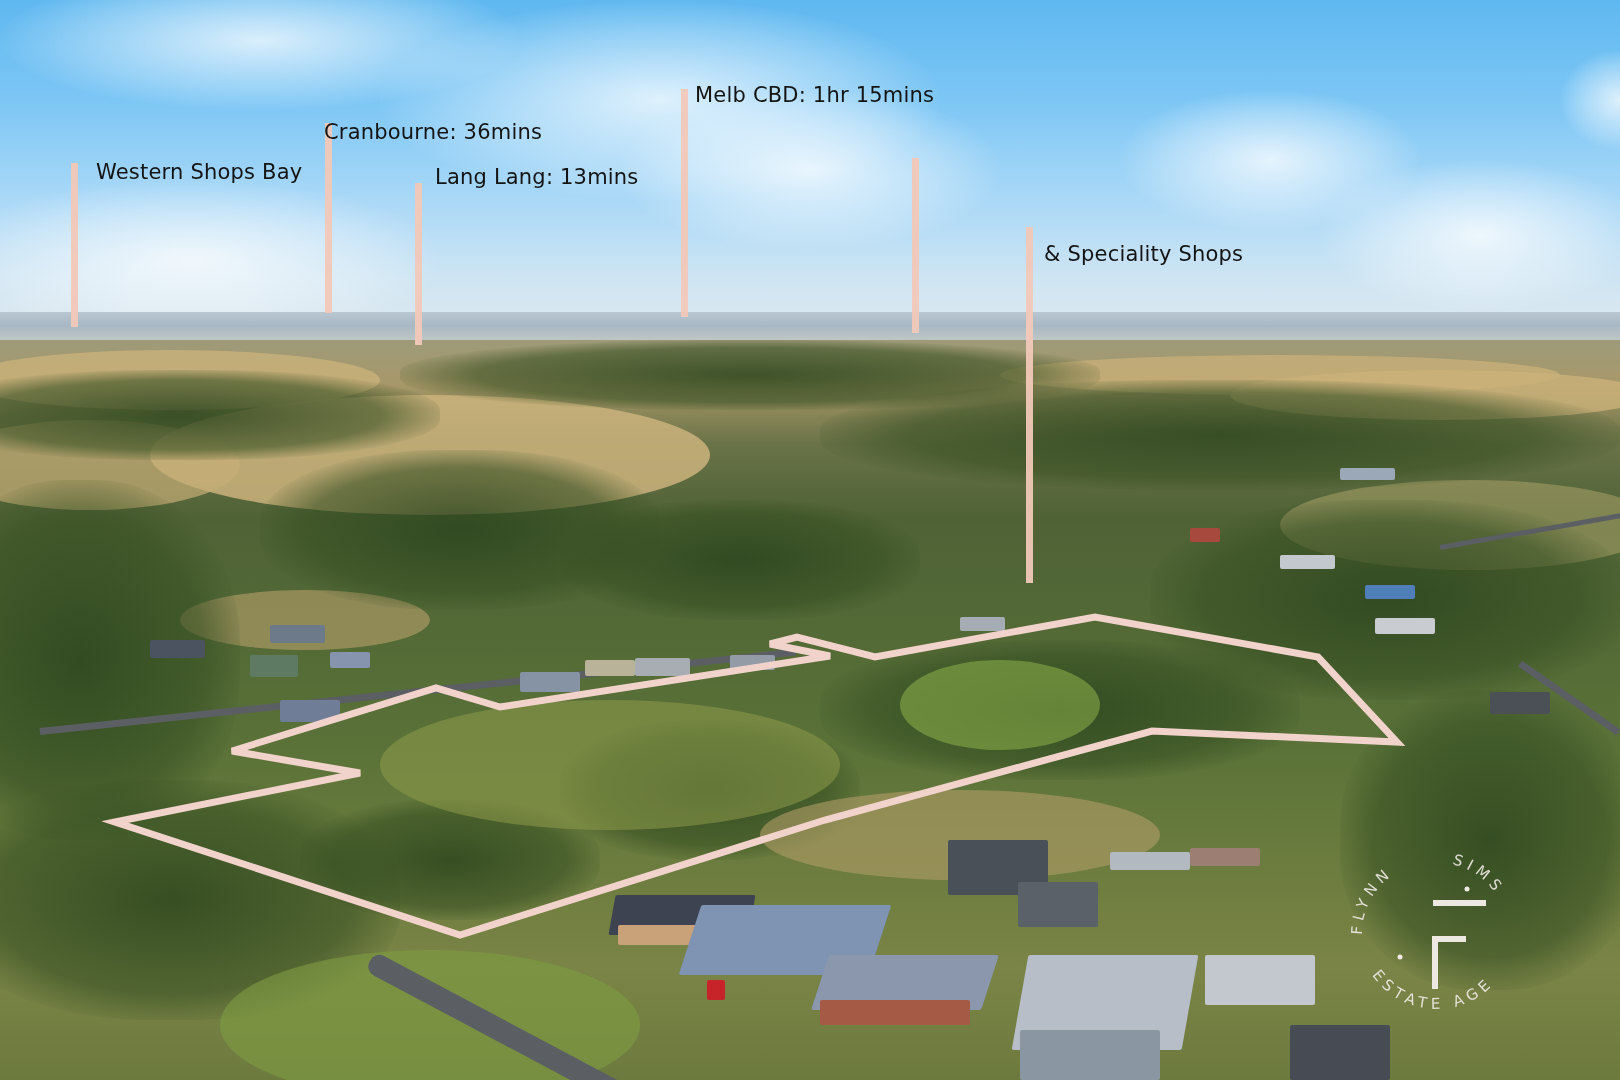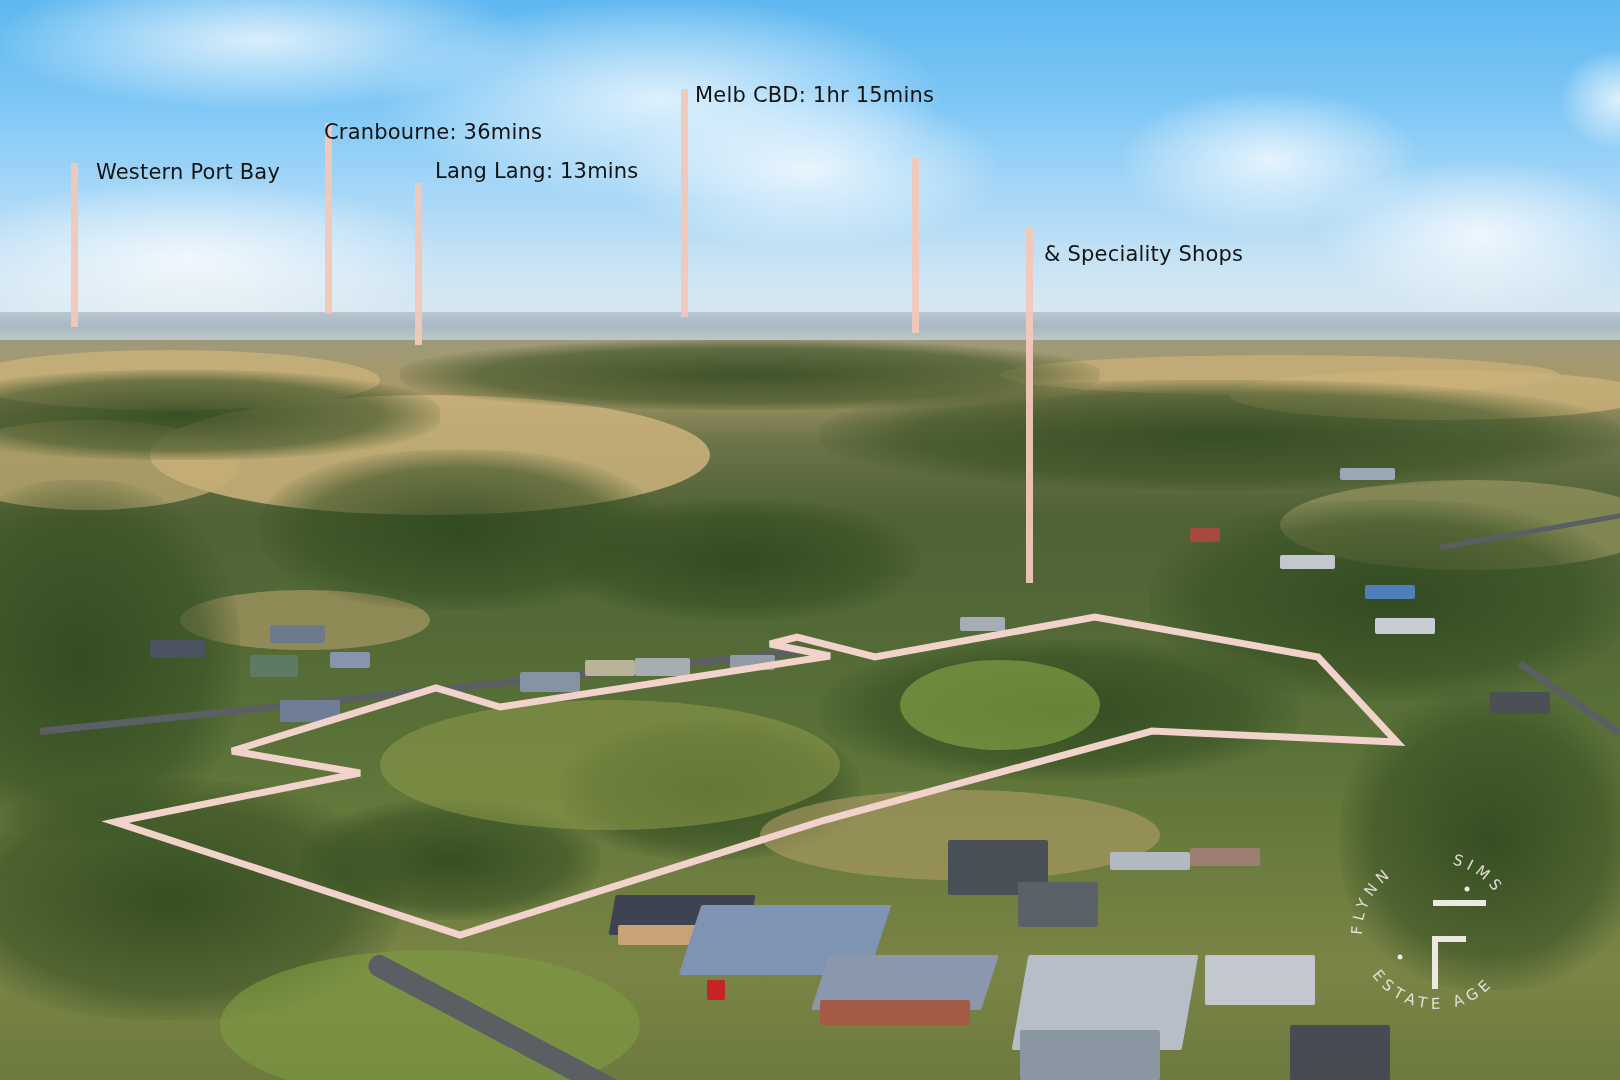--- a/index.html
+++ b/index.html
@@ -106,23 +106,23 @@
     <polygon points="115,822 360,773 232,751 436,688 500,707 830,656 770,644 797,637 875,657 1095,617 1318,657 1397,742 1152,731 825,820 460,935" fill="none" stroke="#f2d3cb" stroke-width="7" stroke-linejoin="miter"></polygon>
   </svg>
 
   <div class="marker-line" style="left:71px;top:163px;height:164px;"></div>
   <div class="marker-line" style="left:325px;top:123px;height:190px;"></div>
   <div class="marker-line" style="left:415px;top:183px;height:162px;"></div>
   <div class="marker-line" style="left:681px;top:89px;height:228px;"></div>
   <div class="marker-line" style="left:912px;top:158px;height:175px;"></div>
   <div class="marker-line" style="left:1026px;top:227px;height:356px;"></div>
 
-  <div class="label" style="left:96px;top:157px;">Western Port Bay</div>
+  <div class="label" style="left:96px;top:157px;">Western Shops Bay</div>
   <div class="label" style="left:324px;top:117px;">Cranbourne: 36mins</div>
-  <div class="label" style="left:435px;top:156px;text-align:right;">Lang Lang: 13mins</div>
+  <div class="label" style="left:435px;top:162px;text-align:right;">Lang Lang: 13mins</div>
   <div class="label" style="left:695px;top:80px;">Melb CBD: 1hr 15mins</div>
   <div class="label" style="left:1044px;top:239px;">&amp; Speciality Shops</div>
 
   <svg class="watermark" width="200" height="180" viewBox="0 0 200 180">
     <defs>
       <path id="arcTop" d="M 30,95 A 72,72 0 0 1 100,22" fill="none"></path>
       <path id="arcTopRight" d="M 120,24 A 72,72 0 0 1 172,70" fill="none"></path>
       <path id="arcRight" d="M 175,78 A 72,72 0 0 1 168,132" fill="none"></path>
       <path id="arcBottom" d="M 40,135 A 78,78 0 0 0 165,140" fill="none"></path>
     </defs>

